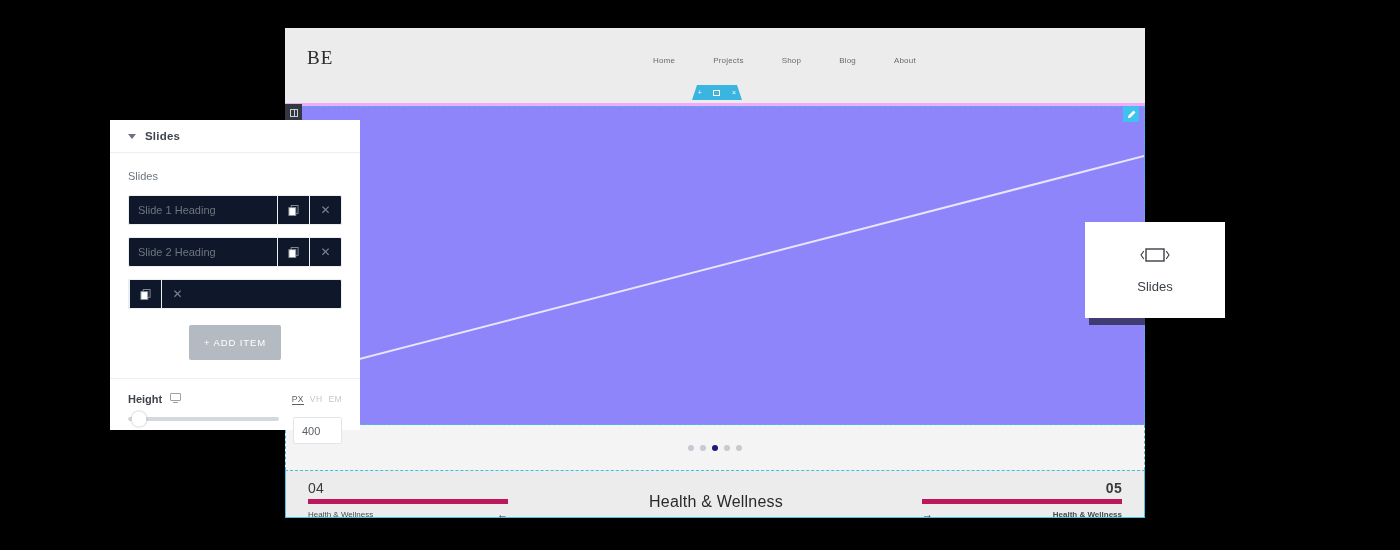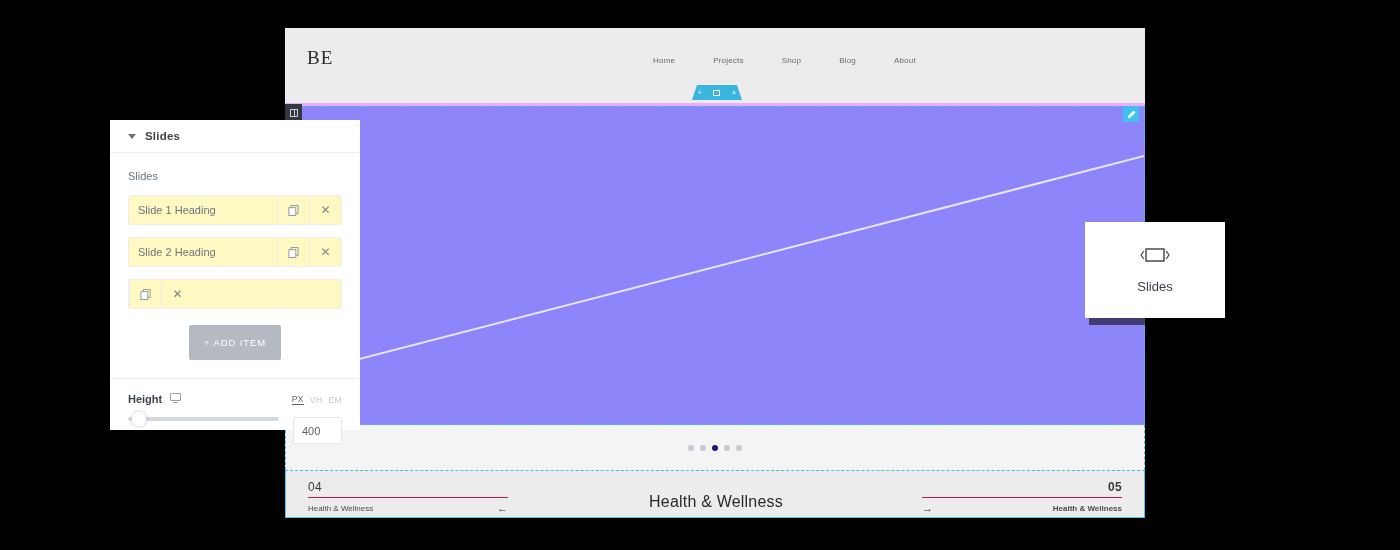--- a/index.html
+++ b/index.html
@@ -207,24 +207,24 @@
     box-sizing: border-box;
   }
   .foot-col {
     position: absolute;
     top: 9px;
     width: 200px;
   }
   .foot-col.left  { left: 22px; text-align: left; }
   .foot-col.right { right: 22px; text-align: right; font-weight: bold; }
   .foot-num {
-    font-size: 12px;
+    font-size: 14px;
     color: #3a3a3a;
     padding-bottom: 3px;
-    border-bottom: 1px solid #be185d;
+    border-bottom: 5px solid #be185d;
     letter-spacing: .3px;
   }
   .foot-row {
     margin-top: 5px;
     display: flex;
     align-items: center;
     font-size: 8px;
     color: #4a4a4a;
   }
   .foot-col.left .foot-row  { justify-content: space-between; }
@@ -304,21 +304,21 @@
     color: #6d757d;
     margin-bottom: 13px;
   }
   .repeater-row {
     display: flex;
     height: 30px;
     border: 1px solid #eceef0;
     border-radius: 2px;
     margin-bottom: 12px;
     box-sizing: border-box;
-    background: #fef9c3;
+    background: #0f172a;
   }
   .rr-text {
     flex: 1;
     display: flex;
     align-items: center;
     padding-left: 9px;
     font-size: 11px;
     color: #6d757d;
     cursor: pointer;
   }
@@ -380,21 +380,21 @@
     box-sizing: border-box;
     cursor: pointer;
   }
   .monitor-ic::after {
     content: "";
     position: absolute;
     left: 2px; bottom: -3px;
     width: 5px;
     border-bottom: 1.2px solid #9aa1a9;
   }
-  .units { display: flex; gap: 6px; align-items: flex-end; }
+  .units { display: flex; gap: 6px; align-items: flex-start; }
   .unit {
     font-size: 8.5px;
     letter-spacing: .4px;
     color: #c3c8cd;
     cursor: pointer;
   }
   .unit.active {
     color: #5a6168;
     border-bottom: 1px solid #5a6168;
   }

